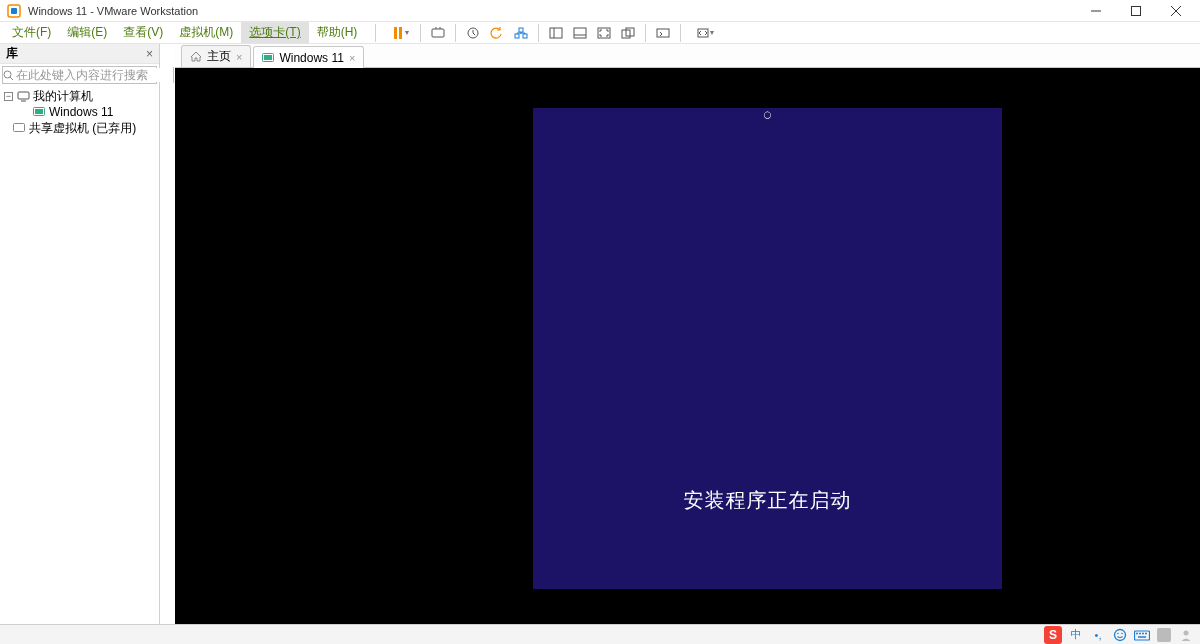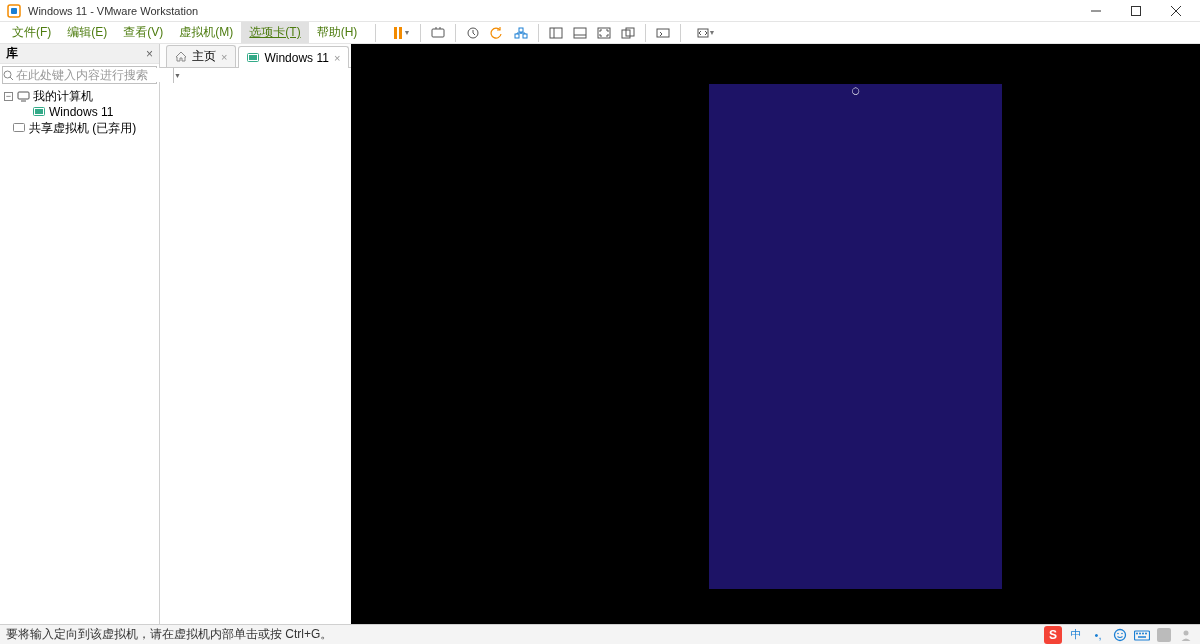--- a/index.html
+++ b/index.html
@@ -167,22 +167,23 @@
     display: flex;
     align-items: center;
     justify-content: center;
   }
   .tree-row.child { padding-left: 32px; }
 
   
   .content {
     flex: 1;
     display: flex;
-    flex-direction: row;
+    flex-direction: column;
     min-width: 0;
+    margin-left: 15px;
   }
   .tabbar {
     height: 24px;
     background: #fdfdfd;
     display: flex;
     align-items: flex-end;
     border-bottom: 1px solid #c8c8c8;
     padding-left: 6px;
   }
   .tab {
@@ -469,28 +470,28 @@
               <rect x="2" y="2" width="8" height="5" fill="#3a8"></rect>
             </svg>
         </span>
         <span>Windows 11</span>
         <span class="tab-close">×</span>
       </div>
     </div>
     <div class="vm-view">
       <div class="guest-screen">
         <span class="setup-ball">◯</span>
+        <div class="setup-text">安装程序正在启动</div>
       </div>
     </div>
   </div>
 
 </div>
 
 <div class="statusbar">
-  <span>要将输入定向到该虚拟机，请在虚拟机内部单击或按 Ctrl+G。</span>
   <span class="spacer"></span>
   <div class="tray">
     <span class="tray-icon sogou">S</span>
     <span class="tray-icon ime-zh">中</span>
     <span class="tray-icon blue">•,</span>
     <span class="tray-icon blue">
       <svg width="14" height="14" viewBox="0 0 14 14">
           <circle cx="7" cy="7" r="5.5" fill="none" stroke="#1a7fd4" stroke-width="1.3"></circle>
           <circle cx="5" cy="5.5" r="0.8" fill="#1a7fd4"></circle>
           <circle cx="9" cy="5.5" r="0.8" fill="#1a7fd4"></circle>

